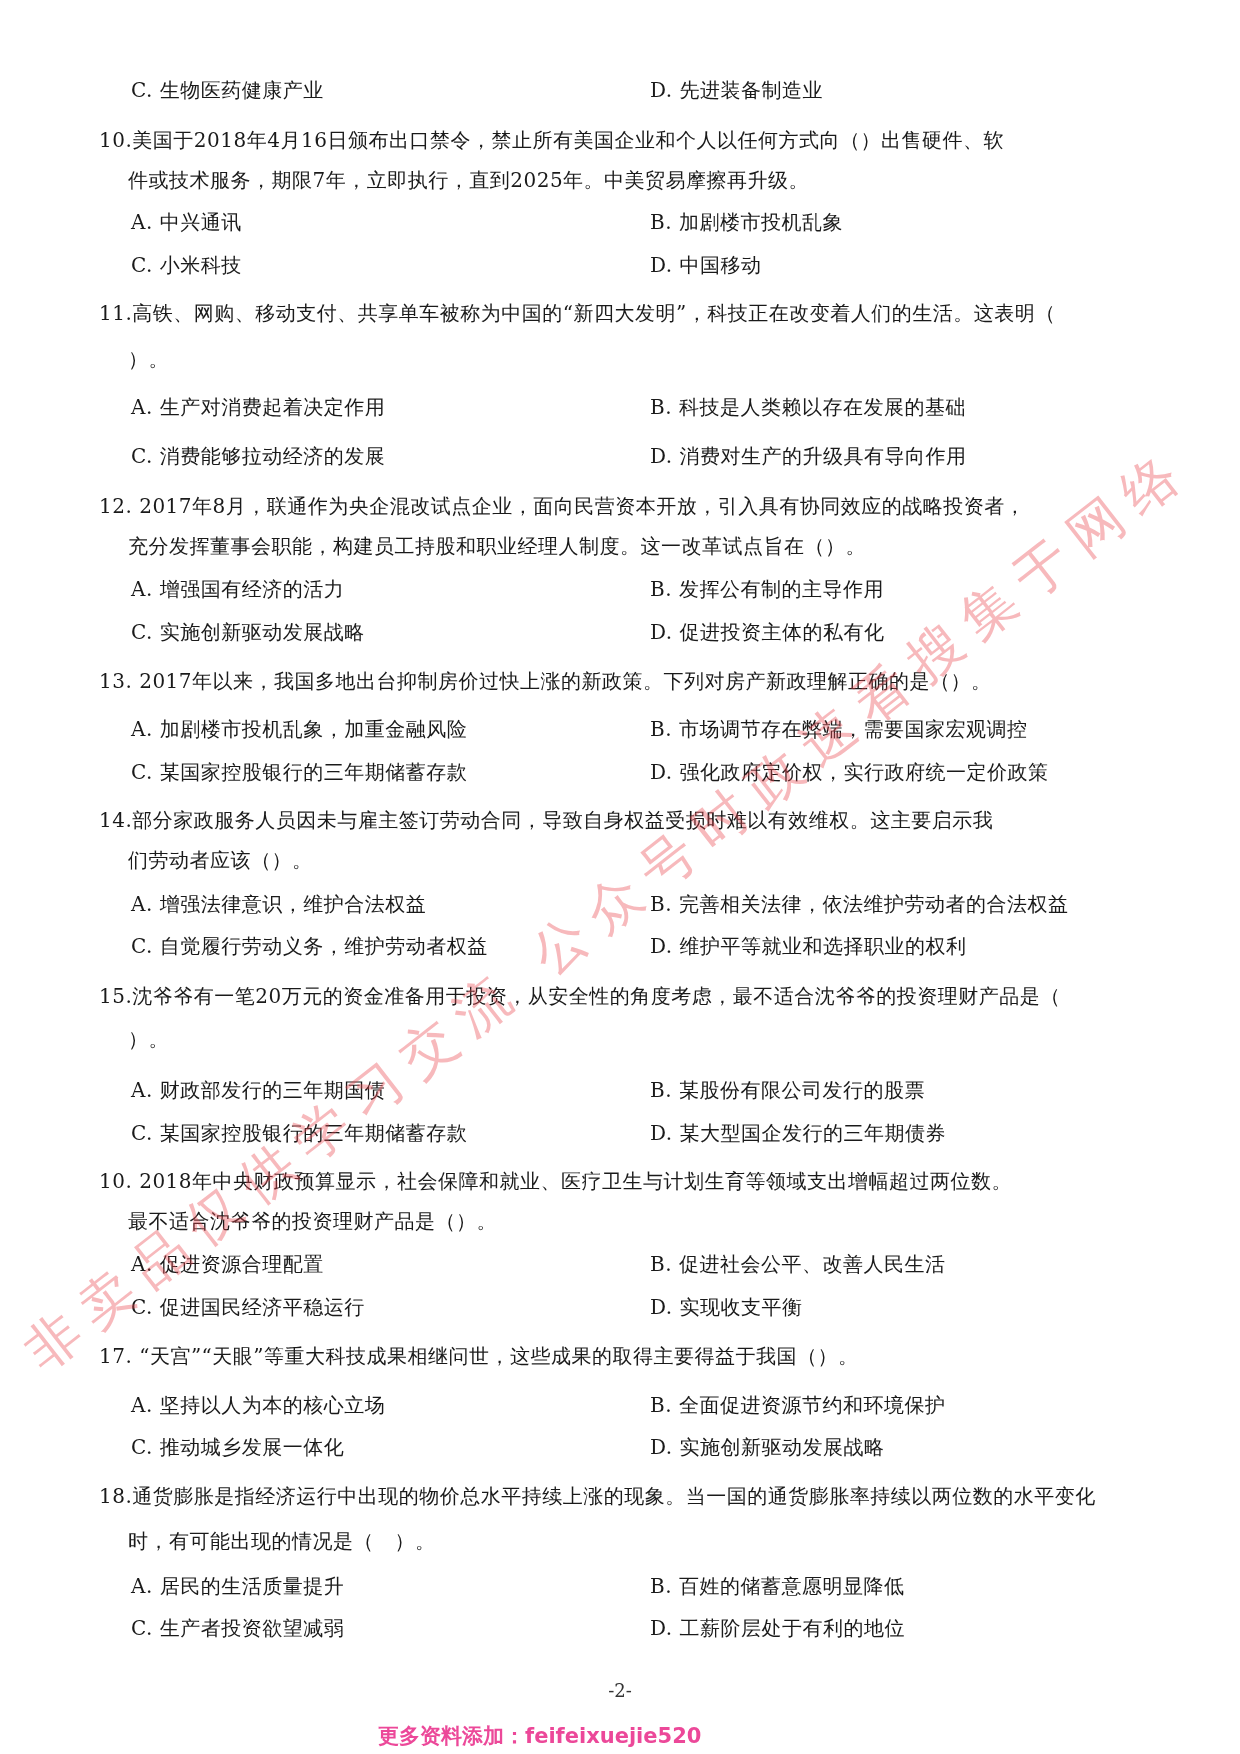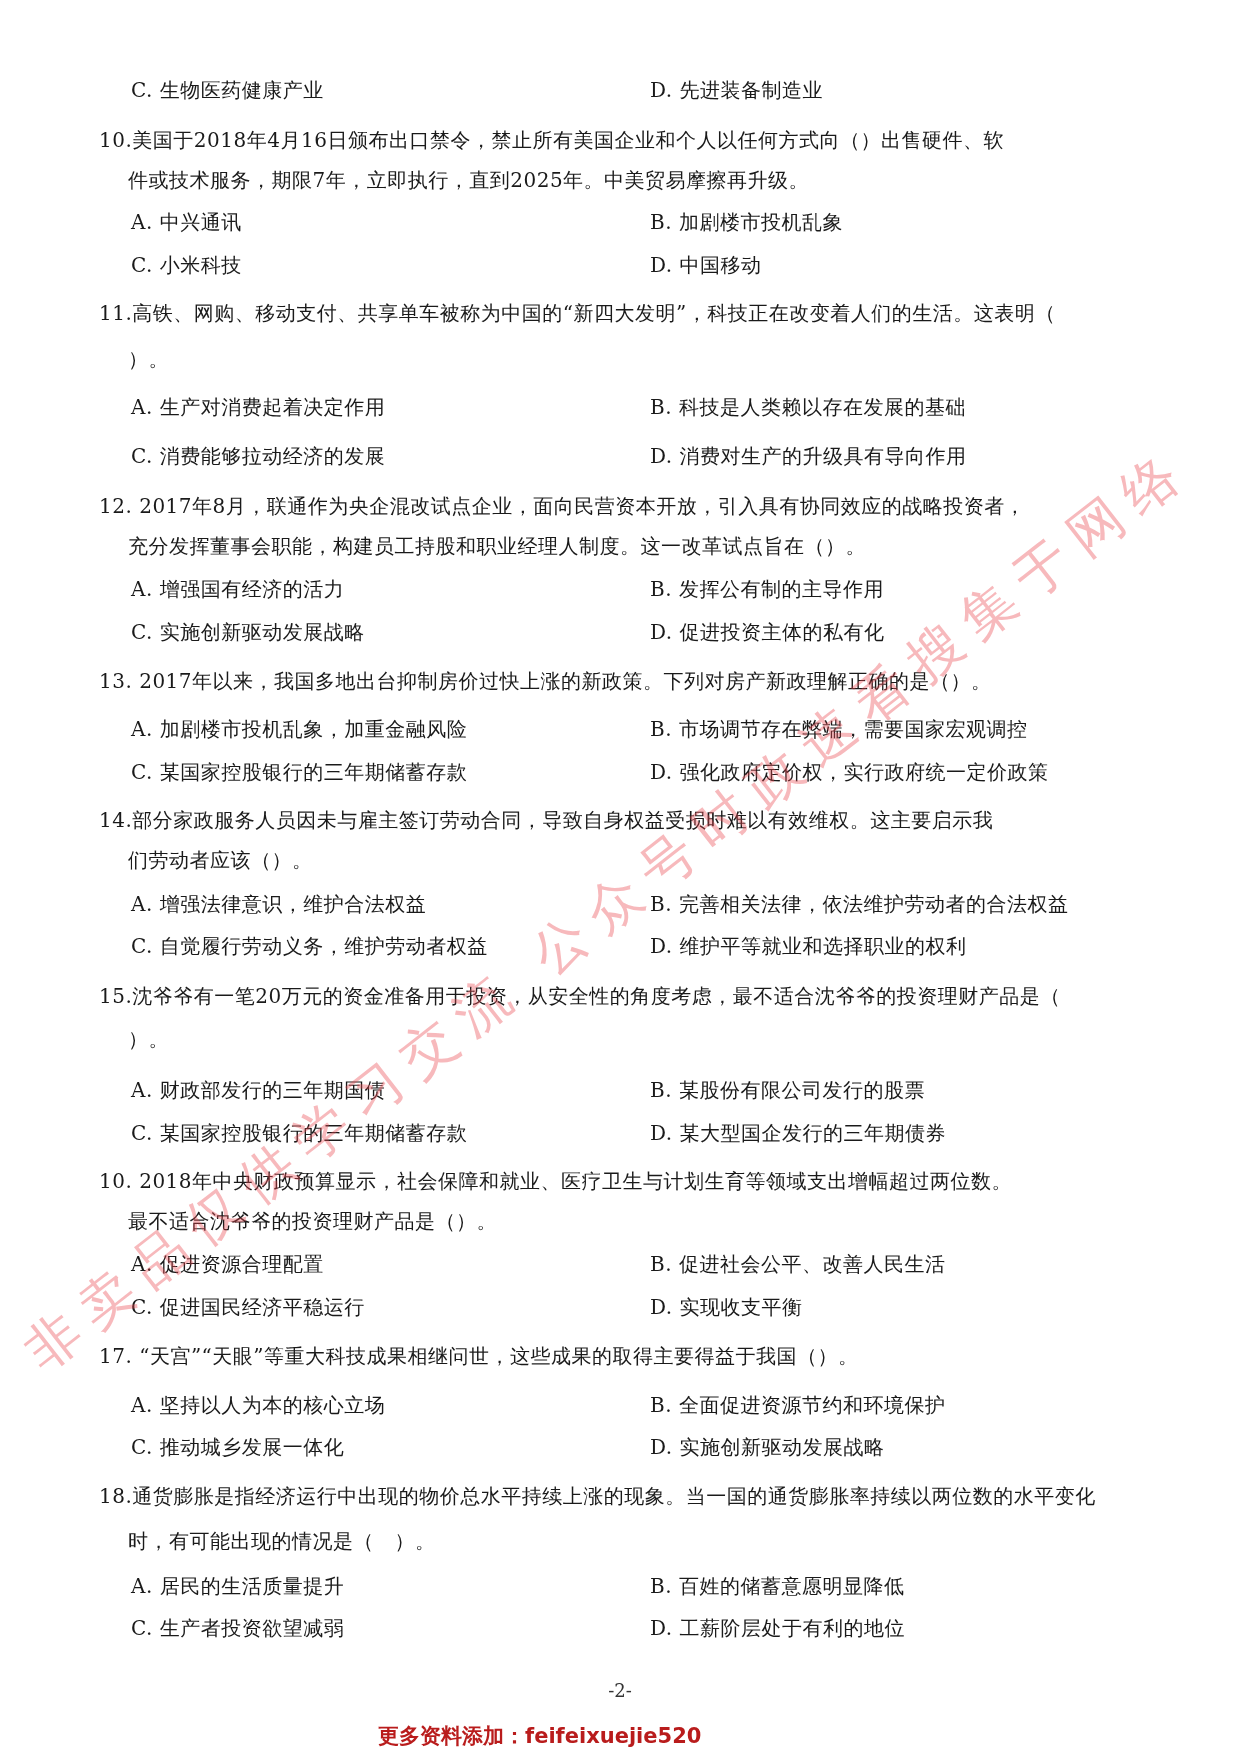--- a/index.html
+++ b/index.html
@@ -10,21 +10,21 @@
   .line {
     position: absolute; font-size: 20px; line-height: 24px; white-space: nowrap;
     letter-spacing: 0.5px;
   }
   .stem { left: 99px; }
   .cont { left: 128px; }
   .optA { left: 131px; }
   .optB { left: 650px; }
   .pageno { position: absolute; left: 0; width: 1240px; text-align: center; top: 1680px; font-size: 18px; color: #333; }
   .footer {
-    position: absolute; left: 378px; top: 1722px; font-size: 21px; font-weight: bold; color: #b91c1c;
+    position: absolute; left: 378px; top: 1722px; font-size: 21px; font-weight: bold; color: #ec4899;
   }
   .footer .wx { font-family: "DejaVu Sans", "Liberation Sans", sans-serif; font-weight: bold; }
   .watermark {
     position: absolute; left: 10px; top: 1330px; transform-origin: 0 0; transform: rotate(-38deg);
     font-size: 54px; color: rgba(235, 70, 80, 0.38); white-space: nowrap; letter-spacing: 14px;
     font-family: "DejaVu Serif", serif; pointer-events: none; z-index: 5;
   }
 </style>
 </head>
 <body>

